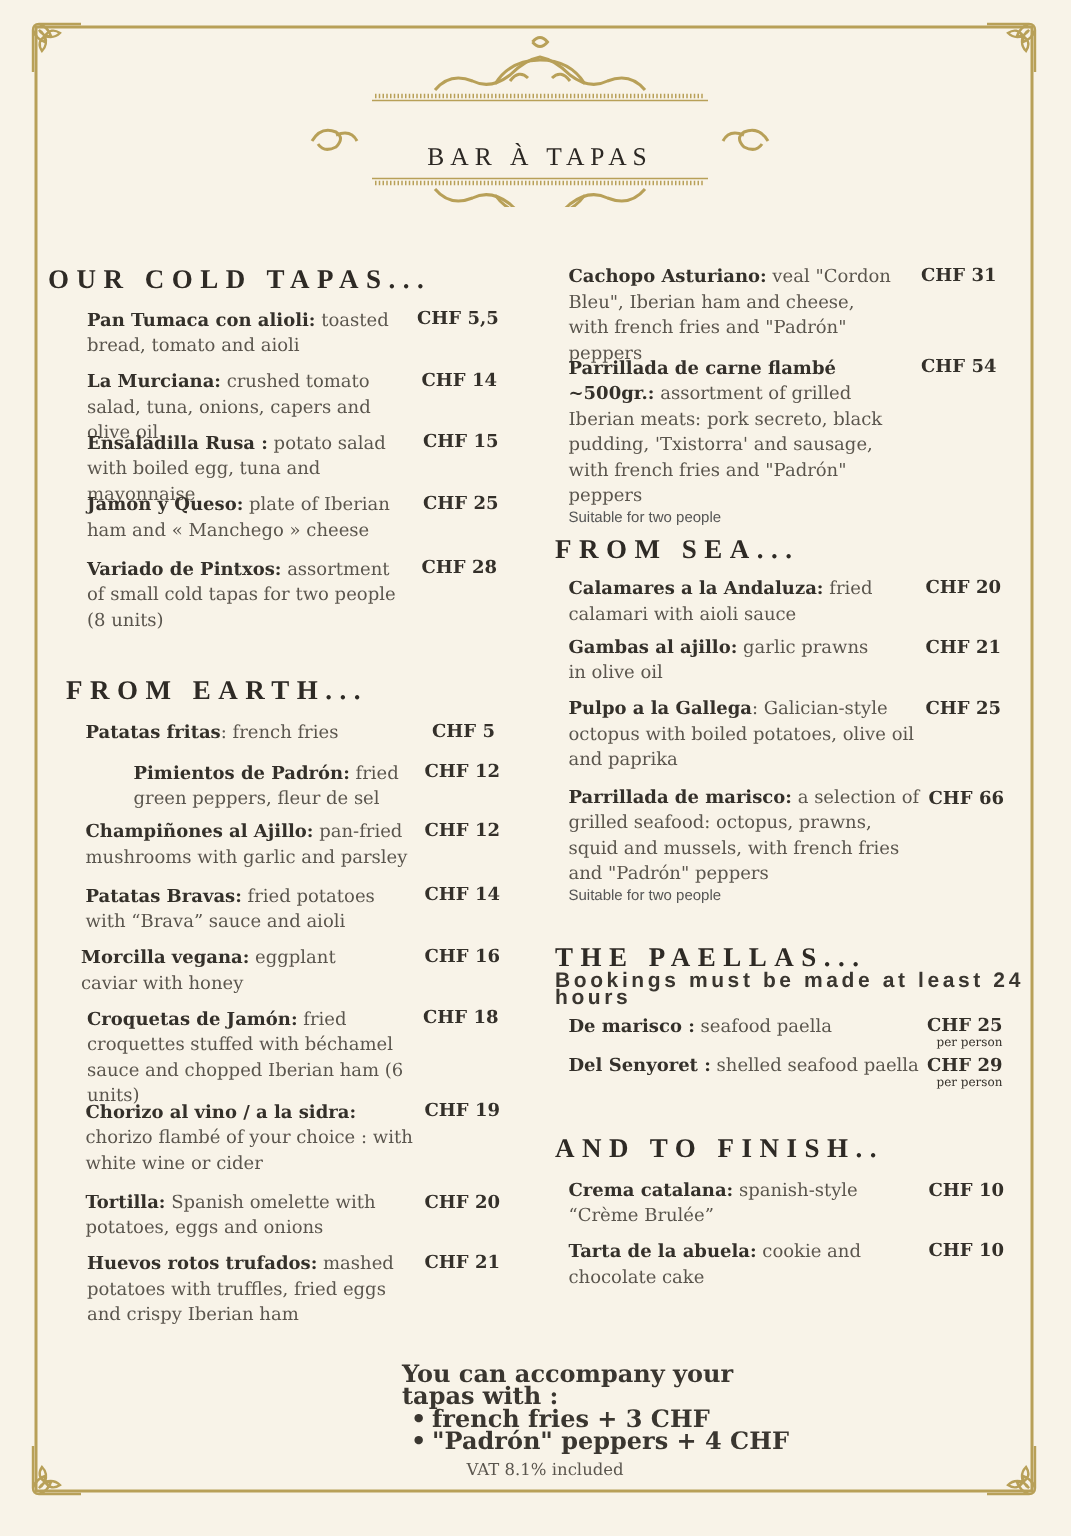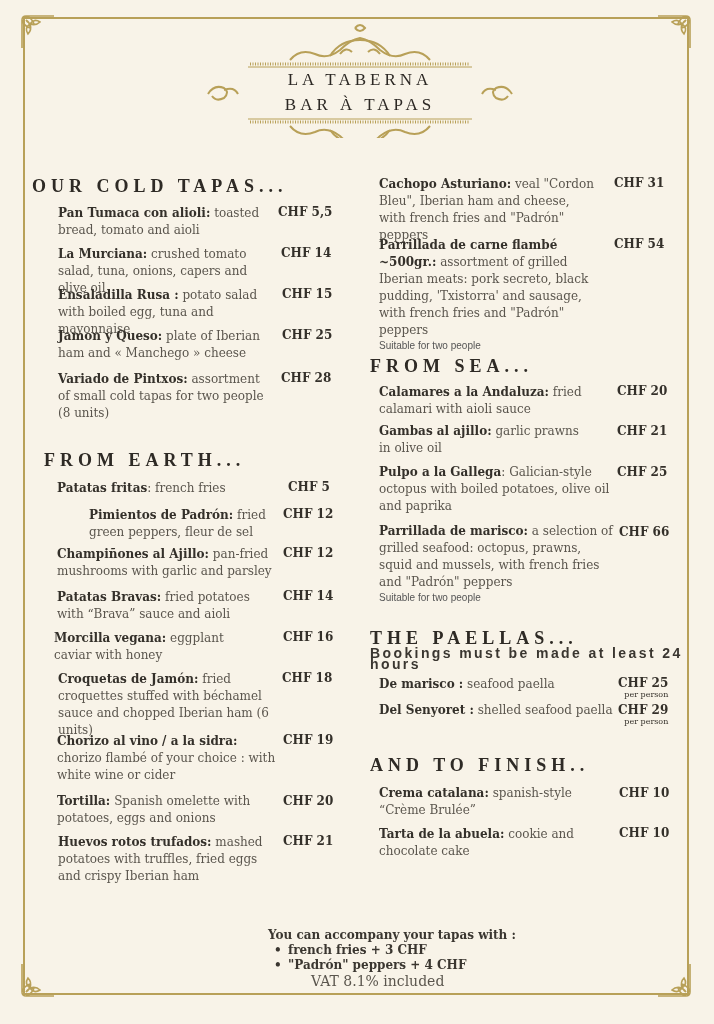--- a/index.html
+++ b/index.html
@@ -54,27 +54,27 @@
     white-space: nowrap;
   }
   .price .pp { display: block; font-size: 8px; font-weight: normal; text-align: right; line-height: 9px; }
   .subnote {
     position: absolute;
     font-family: "Liberation Sans", sans-serif;
     font-weight: bold; font-size: 14px; letter-spacing: 2.4px; color: #3a3630; line-height: 11px;
   }
   .footer {
     position: absolute; left: 268px; top: 908px; width: 260px;
-    font-size: 12px; font-weight: bold; color: #3a3630; line-height: 15px; margin-top: 20px;
+    font-size: 16px; font-weight: bold; color: #3a3630; line-height: 15px;
   }
   .footer ul { list-style: none; padding-left: 6px; }
   .footer li::before { content: "•"; display: inline-block; width: 14px; }
   .vat {
     position: absolute; left: 311px; top: 973px;
-    font-size: 14px; color: #5a554d;
+    font-size: 11px; color: #5a554d;
   }
 </style>
 </head>
 <body>
 
 <div class="frame"></div>
 
 <div class="corner tl">
   <svg viewBox="0 0 40 40">
       <path d="M4 36 V8 Q4 4 8 4 H36 M8 4 q6 2 8 8 q-6 0 -8 -4 M4 8 q2 6 8 8 q0 -6 -4 -8 M12 12 q4 -6 10 -2 q-4 4 -10 2 M12 12 q-6 4 -2 10 q4 -4 2 -10" fill="none" stroke="#b8a058" stroke-width="1.6"></path>
@@ -113,21 +113,20 @@
     </g>
     <g stroke="#b8a058" stroke-width="3" stroke-dasharray="1 1.5">
       <line x1="60" y1="46" x2="280" y2="46"></line>
       <line x1="60" y1="104" x2="280" y2="104"></line>
     </g>
     <g stroke="#b8a058" stroke-width="1">
       <line x1="58" y1="49" x2="282" y2="49"></line>
       <line x1="58" y1="101" x2="282" y2="101"></line>
     </g>
   </svg>
-  <div class="title l1">LA TABERNA</div>
   <div class="title l2">BAR À TAPAS</div>
 </div>
 
 <div class="section-title" style="left:32px; top:176px;">OUR COLD TAPAS...</div>
 
 <div class="item" style="left:58px; top:205px; width:215px;"><span class="name">Pan Tumaca con alioli:</span><span class="desc"> toasted bread, tomato and aioli</span></div>
 <div class="price" style="left:278px; top:205px;">CHF 5,5</div>
 
 <div class="item" style="left:58px; top:246px; width:220px;"><span class="name">La Murciana:</span><span class="desc"> crushed tomato salad, tuna, onions, capers and olive oil</span></div>
 <div class="price" style="left:281px; top:246px;">CHF 14</div>

